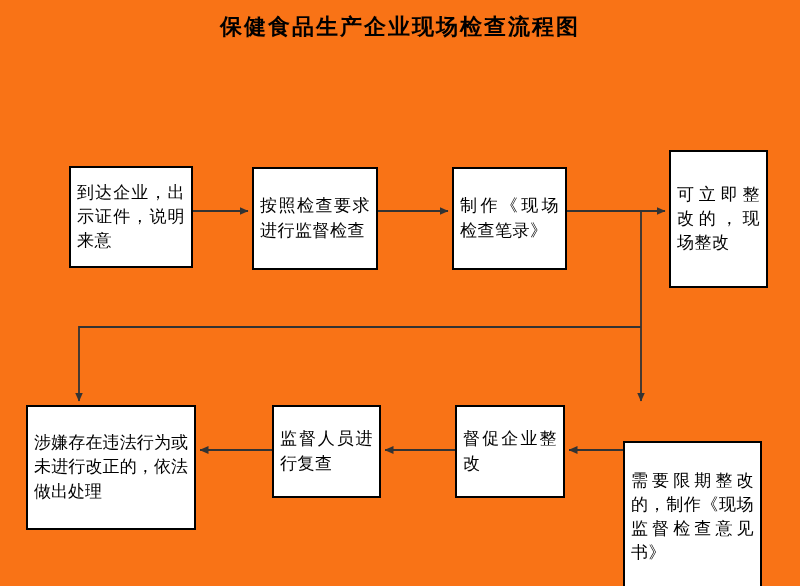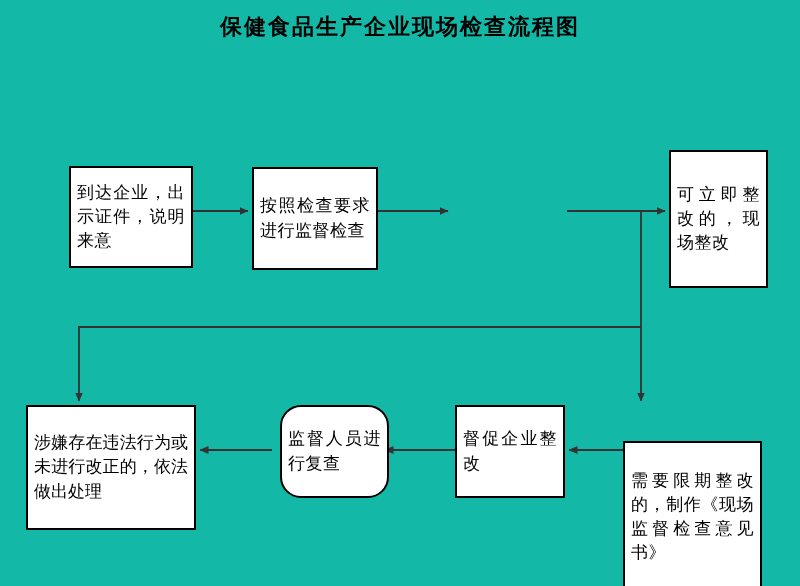--- a/index.html
+++ b/index.html
@@ -5,21 +5,21 @@
 <style>
   html, body {
     margin: 0;
     padding: 0;
     background: #ffffff;
   }
   #canvas {
     position: relative;
     width: 800px;
     height: 586px;
-    background: #14b8a6;
+    background: #f97316;
     overflow: hidden;
     font-family: "Liberation Serif", "DejaVu Serif", serif;
   }
   #flow-title {
     position: absolute;
     left: 0;
     top: 12px;
     width: 800px;
     text-align: center;
     font-size: 22px;
@@ -111,34 +111,37 @@
   </svg>
 
   <div class="node" style="left:252px; top:167px; width:126px; height:103px;">
     <div class="node-label">按照检查要求进行监督检查</div>
   </div>
 
   <div class="node" style="left:69px; top:166px; width:124px; height:102px;">
     <div class="node-label">到达企业，出示证件，说明来意</div>
   </div>
 
+  <div class="node" style="left:452px; top:167px; width:115px; height:103px;">
+    <div class="node-label">制作《现场检查笔录》</div>
+  </div>
 
   <div class="node" style="left:669px; top:150px; width:99px; height:138px;">
     <div class="node-label">可立即整改的，现场整改</div>
   </div>
 
   <div class="node" style="left:623px; top:405px; width:139px; height:152px;margin-top:36px;">
     <div class="node-label">需要限期整改的，制作《现场监督检查意见书》</div>
   </div>
 
   <div class="node" style="left:455px; top:405px; width:110px; height:93px;">
     <div class="node-label">督促企业整改</div>
   </div>
 
-  <div class="node" style="left:280px; top:405px; width:109px; height:93px;border-radius:21px;">
+  <div class="node" style="left:272px; top:405px; width:109px; height:93px;">
     <div class="node-label">监督人员进行复查</div>
   </div>
 
   <div class="node" style="left:26px; top:405px; width:170px; height:125px;">
     <div class="node-label tight">涉嫌存在违法行为或未进行改正的，依法做出处理</div>
   </div>
 
 </div>
 
 </body></html>

